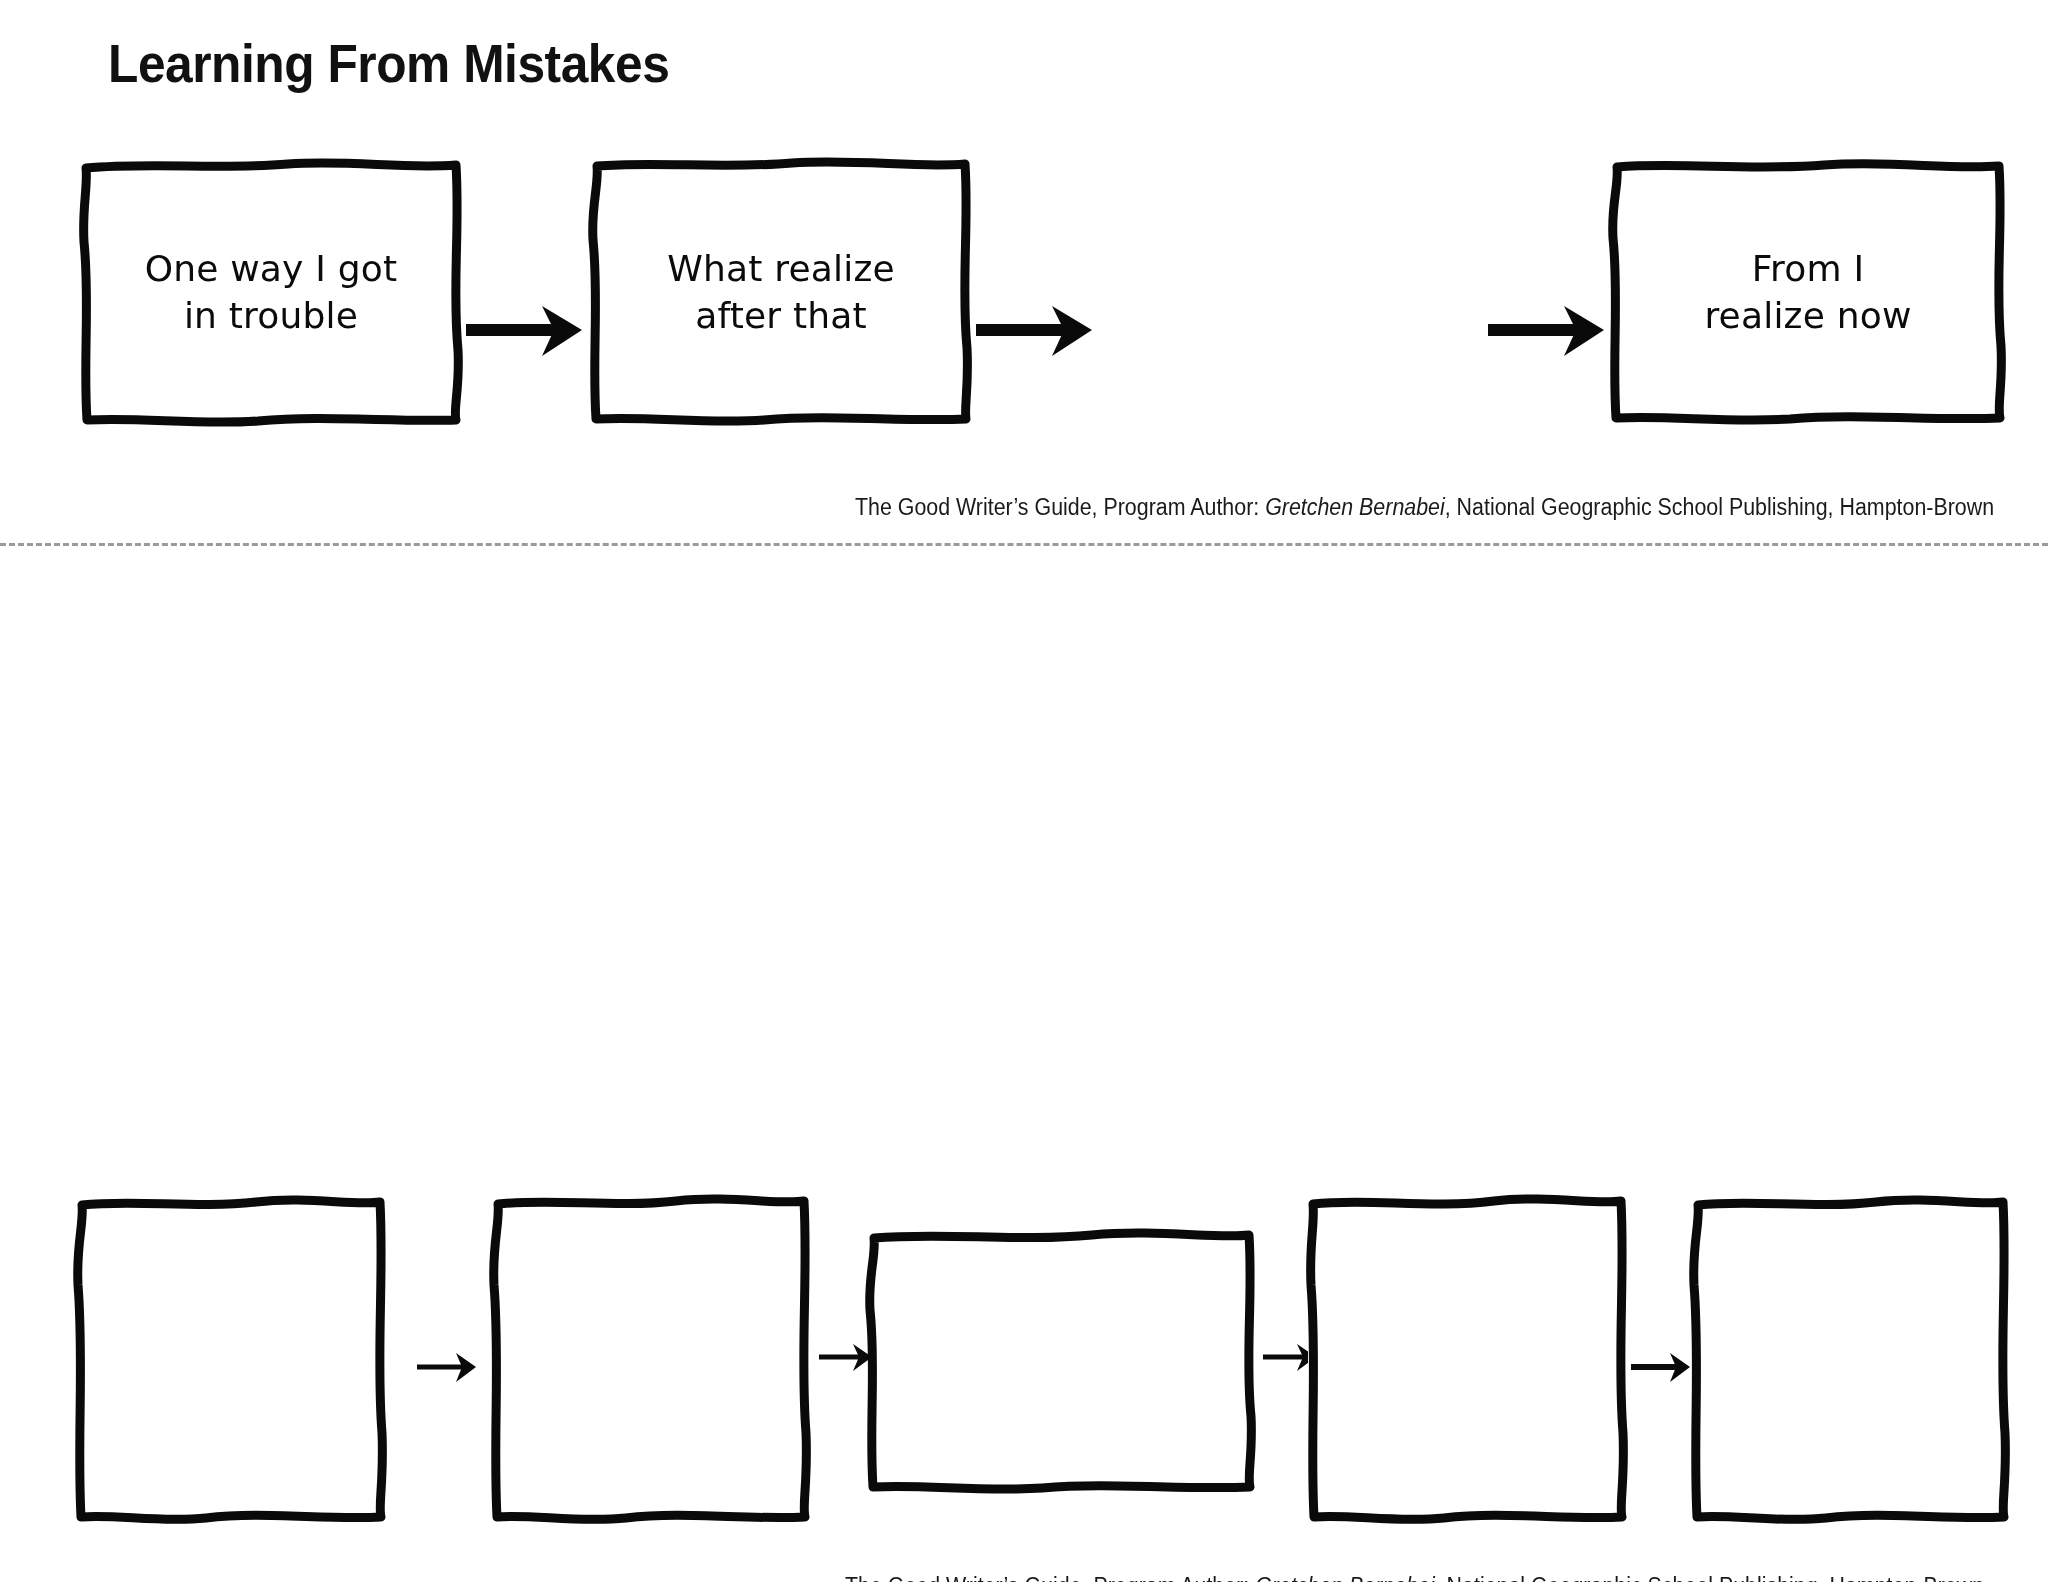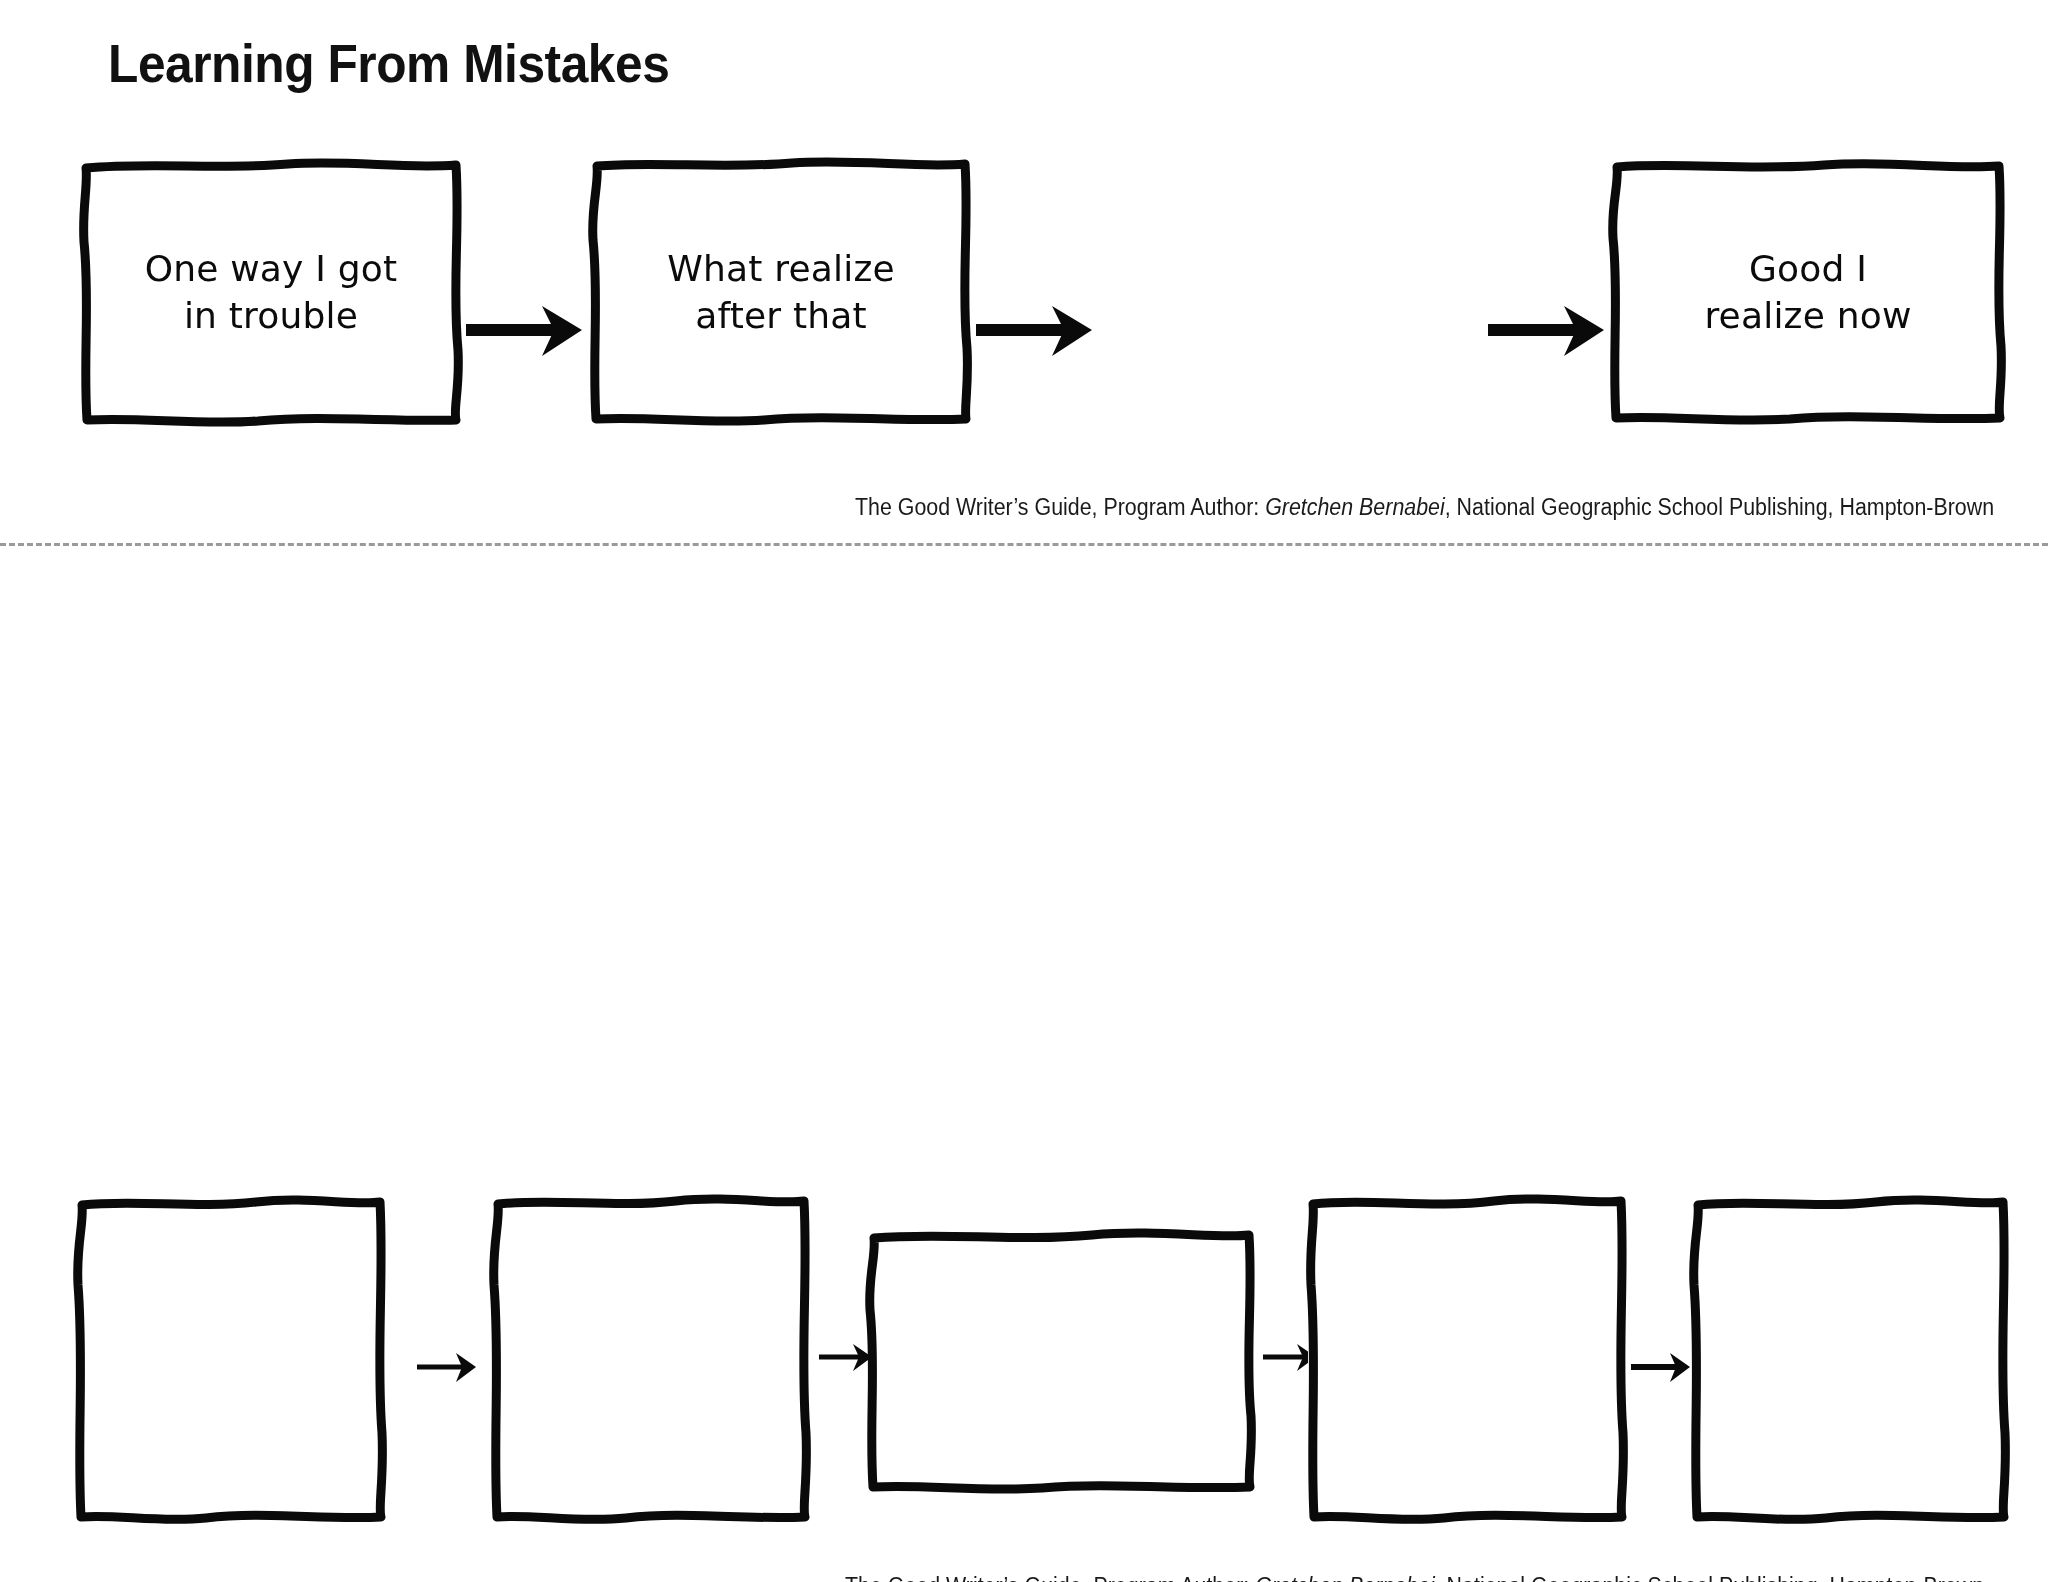--- a/index.html
+++ b/index.html
@@ -162,21 +162,21 @@
 
   <div class="sketch-box" style="left:1612px; top:160px; width:392px; height:265px;">
     <svg viewBox="0 0 392 265" preserveAspectRatio="none">
       <path d="M5,7 C68,2 140,11 212,5 C280,0 336,10 387,6
                C391,66 383,124 389,186 C391,224 385,246 388,258
                C320,261 246,253 178,259 C116,263 56,255 4,258
                C0,196 7,136 1,78 C-1,44 7,25 5,7 Z" fill="none" stroke="#0a0a0a" stroke-width="9" stroke-linejoin="round"></path>
       <path d="M5,7 C68,2 140,11 212,5 C280,0 336,10 387,6" fill="none" stroke="#0a0a0a" stroke-width="6" stroke-linecap="round"></path>
       <path d="M388,258 C320,261 246,253 178,259 C116,263 56,255 4,258" fill="none" stroke="#0a0a0a" stroke-width="6" stroke-linecap="round"></path>
     </svg>
-    <div class="box-label">Good I
+    <div class="box-label">From I
 realize now</div>
   </div>
 
   <div class="citation" style="left:855px; top:494px;">
     <span>The Good Writer’s Guide, Program Author: </span><span class="cite-italic">Gretchen Bernabei</span><span>, National Geographic School Publishing, Hampton-Brown</span>
   </div>
 
   <div class="divider" style="top:543px;"></div>
 </div>
 

